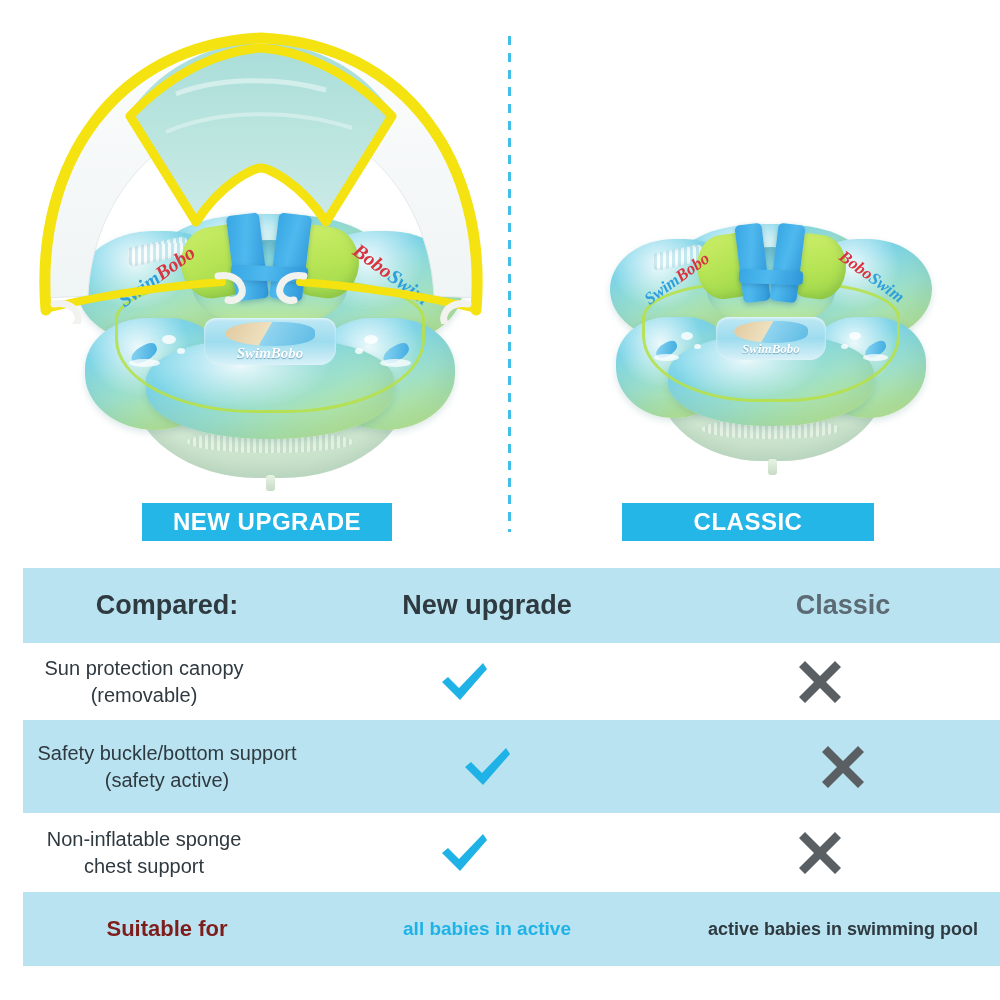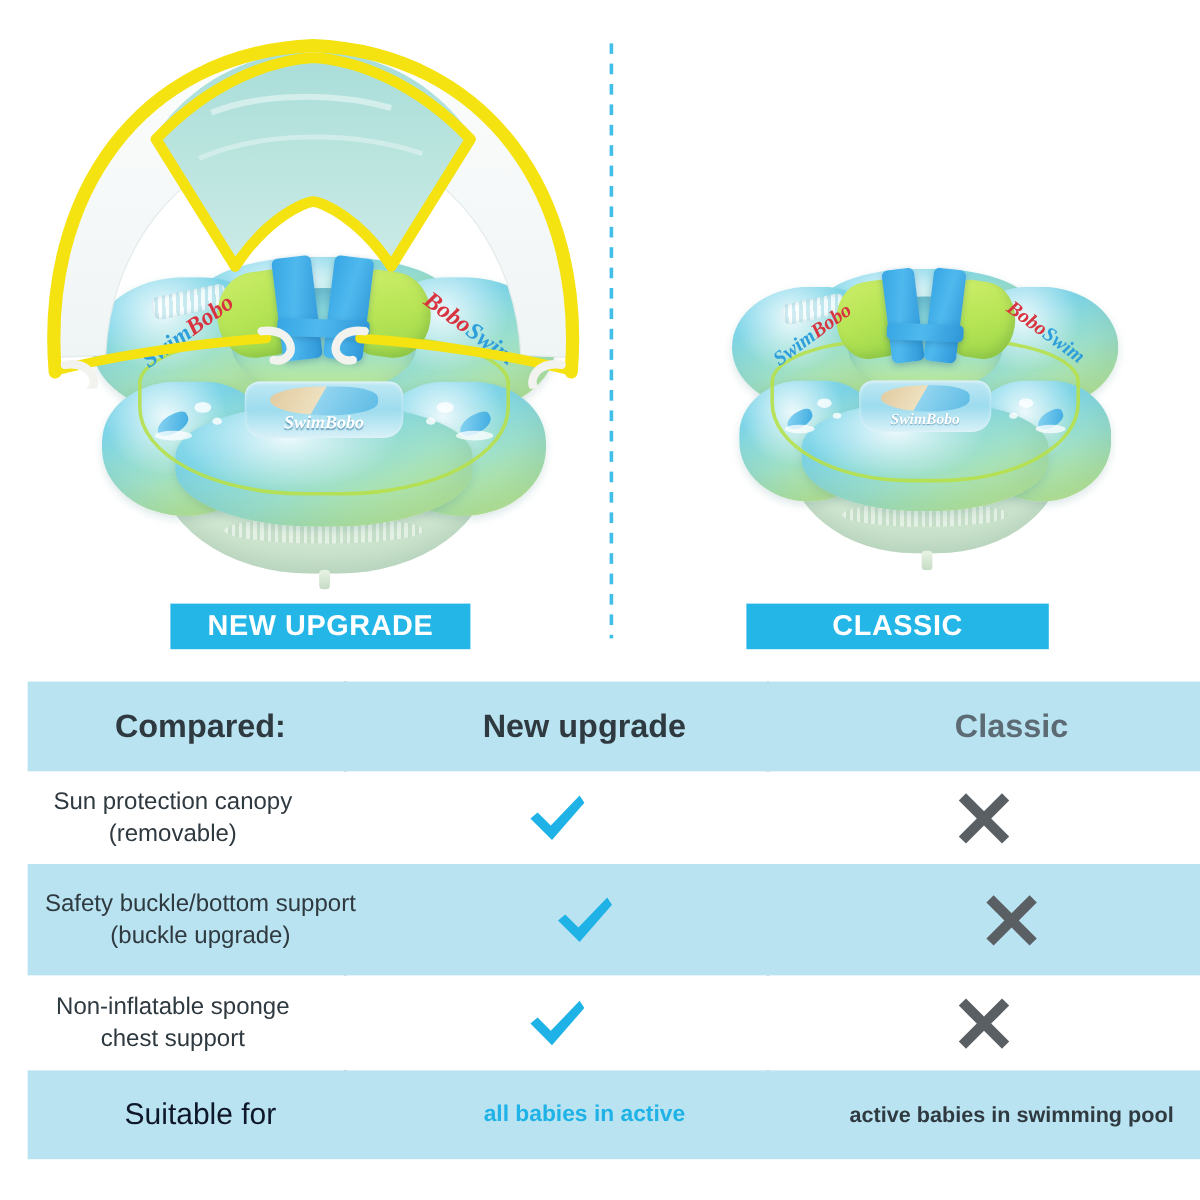--- a/index.html
+++ b/index.html
@@ -215,21 +215,21 @@
     background: #8b9196;
   }
   .vline-1 { left: 287px; }
   .vline-2 { left: 639px; }
 
   .hdr-label  { font-size: 27px; font-weight: bold; color: #2f3940; }
   .hdr-muted  { font-size: 27px; font-weight: bold; color: #5c6a74; }
   .feature    { font-size: 20px; color: #2f3940; line-height: 1.35; }
   .note-blue  { font-size: 19px; color: #1fb2e6; font-weight: bold; }
   .note-dark  { font-size: 18px; color: #2f3940; font-weight: bold; }
-  .note-small { font-size: 25px; color: #0f172a; font-weight: normal; }
+  .note-small { font-size: 22px; color: #7f1d1d; font-weight: bold; }
 
   .mark-check { color: #1fb2e6; }
   .mark-cross { color: #595f63; }
   .mark-check svg, .mark-cross svg { display: block; }
 </style>
 </head>
 <body>
 
 <div id="page">
 
@@ -440,21 +440,21 @@
               <path d="M8 2 L23 17 L38 2 L44 8 L29 23 L44 38 L38 44 L23 29 L8 44 L2 38 L17 23 L2 8 Z" fill="currentColor"></path>
             </svg>
         </span>
       </div>
     </div>
 
     <div class="trow shaded" style="height:93px;">
       <div class="cell c1">
         <span class="feature">
           <span>Safety buckle/bottom support</span><br>
-          <span>(buckle upgrade)</span>
+          <span>(safety active)</span>
         </span>
       </div>
       <div class="cell c2">
         <span class="mark-check">
           <svg width="52" height="44" viewBox="0 0 52 44">
               <path d="M4 22 L10 17 L21 28 L45 3 L49 9 L22 40 Z" fill="currentColor"></path>
             </svg>
         </span>
       </div>
       <div class="cell c3">

